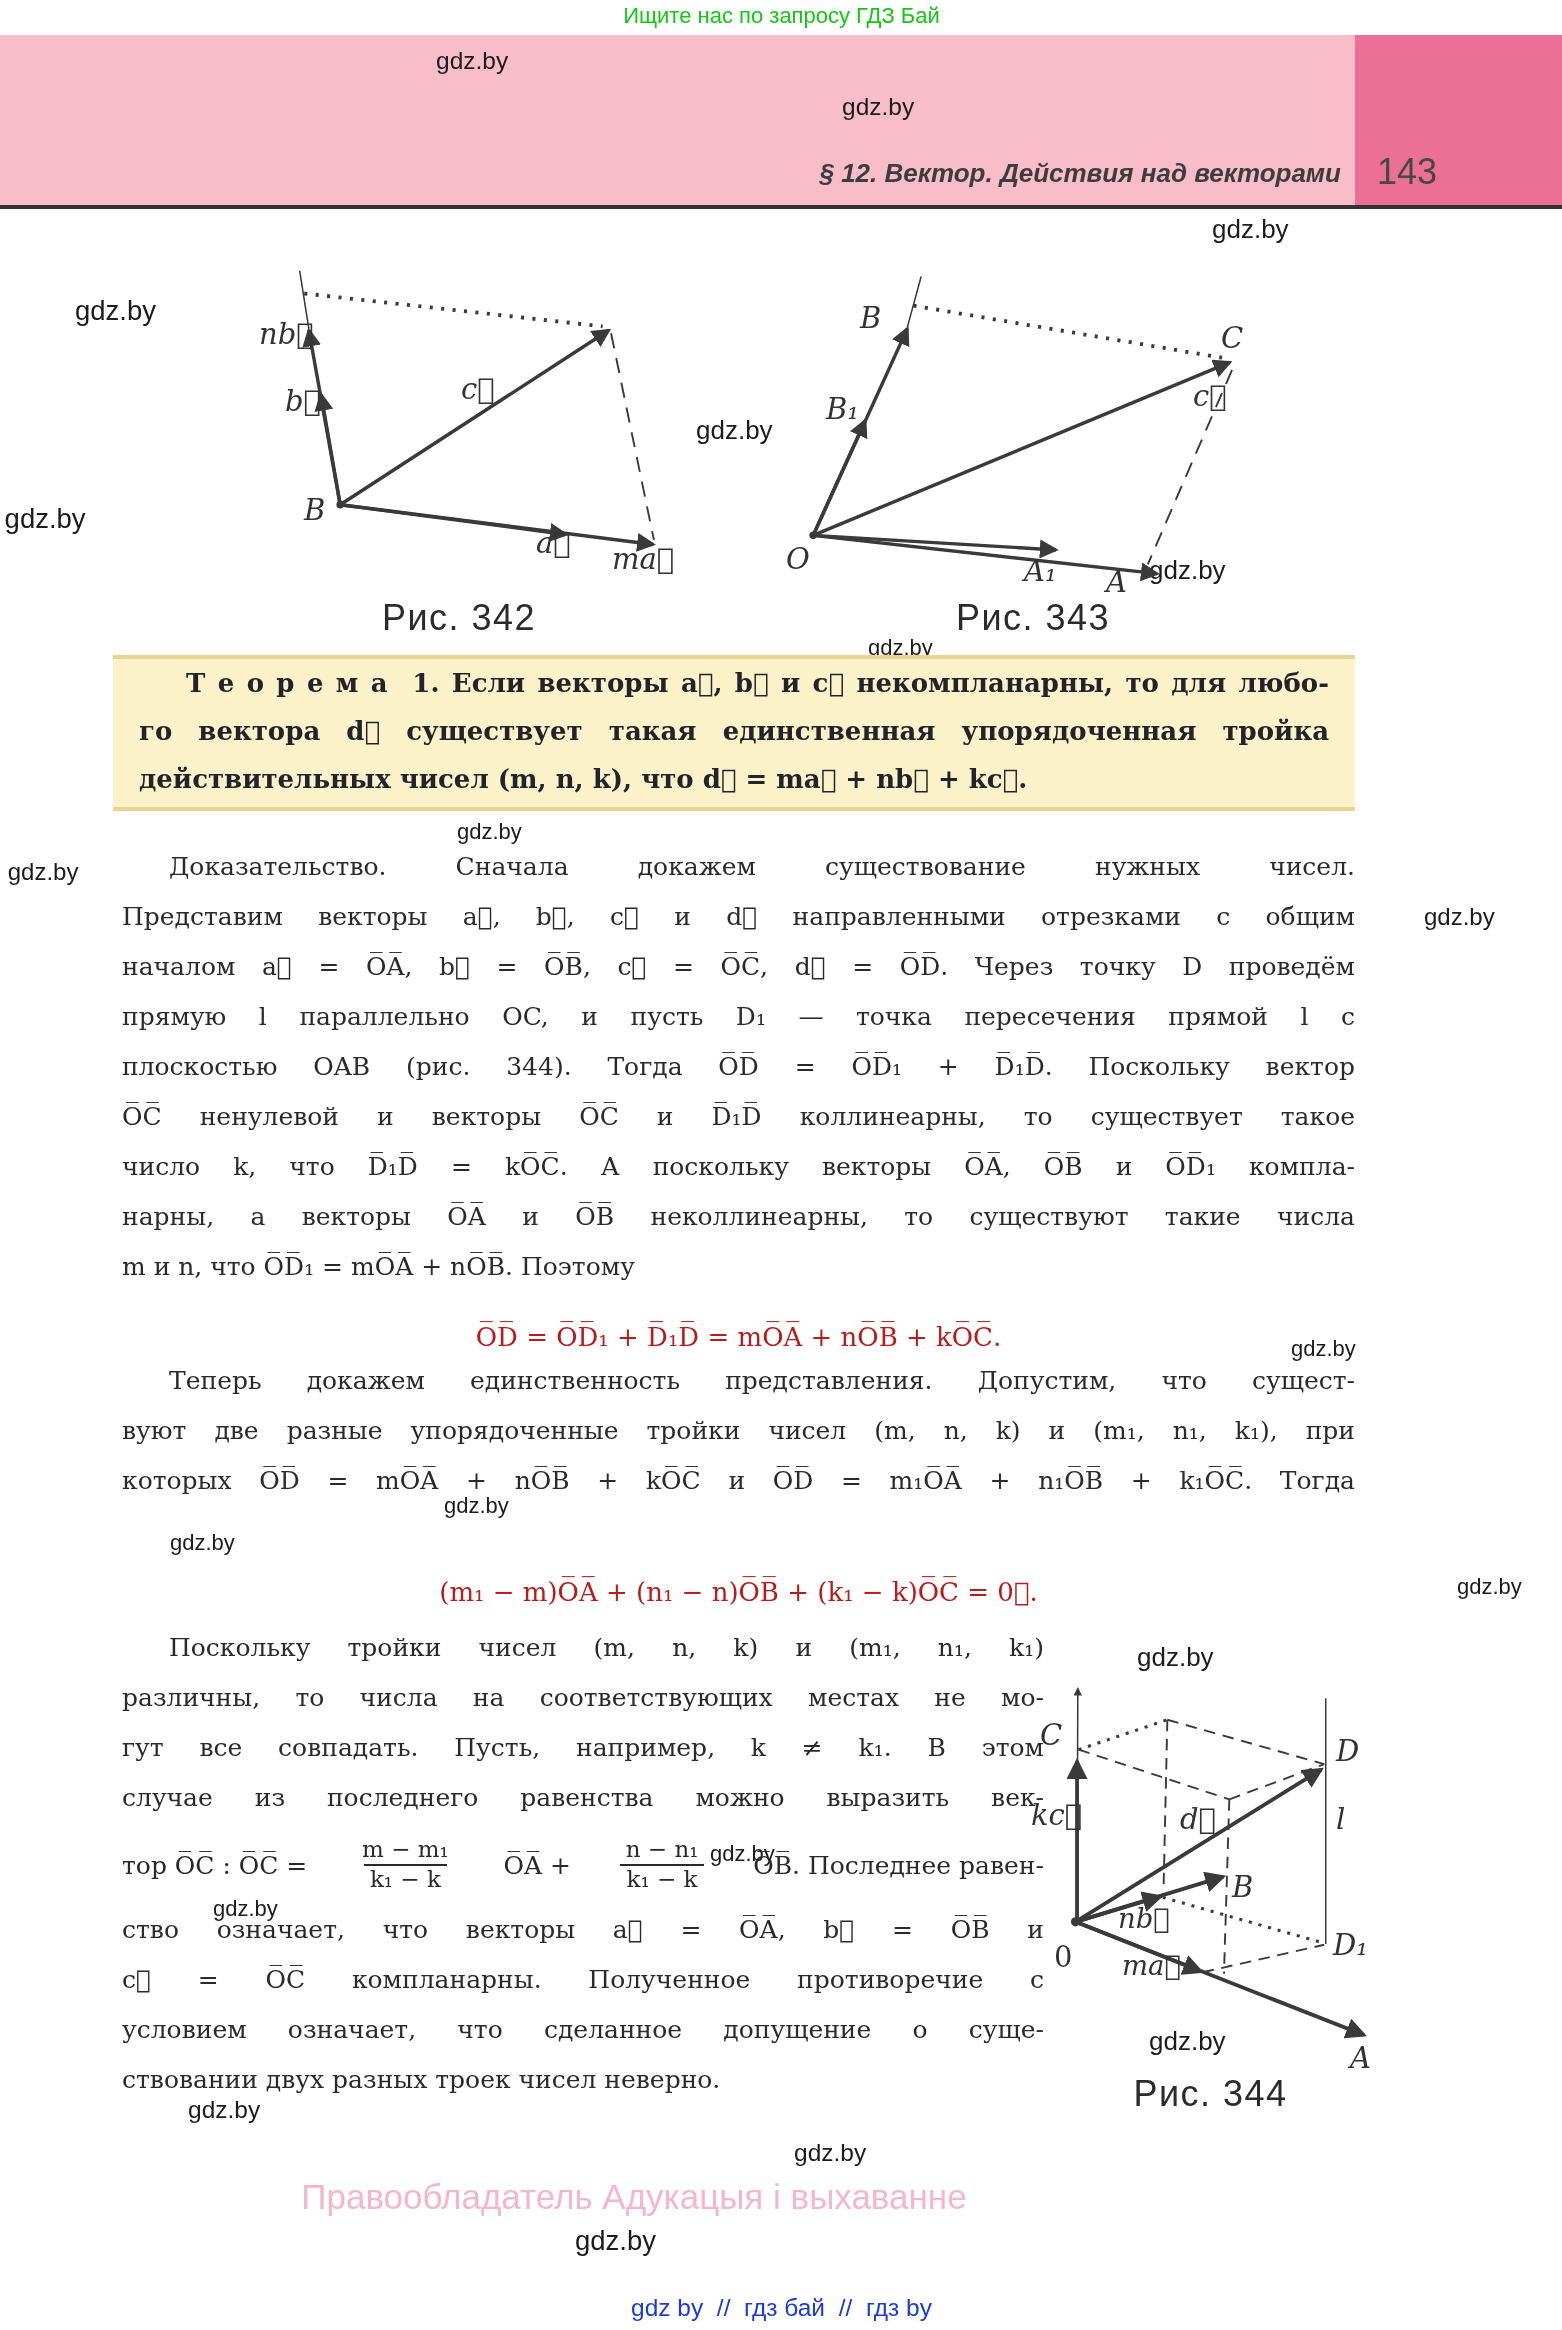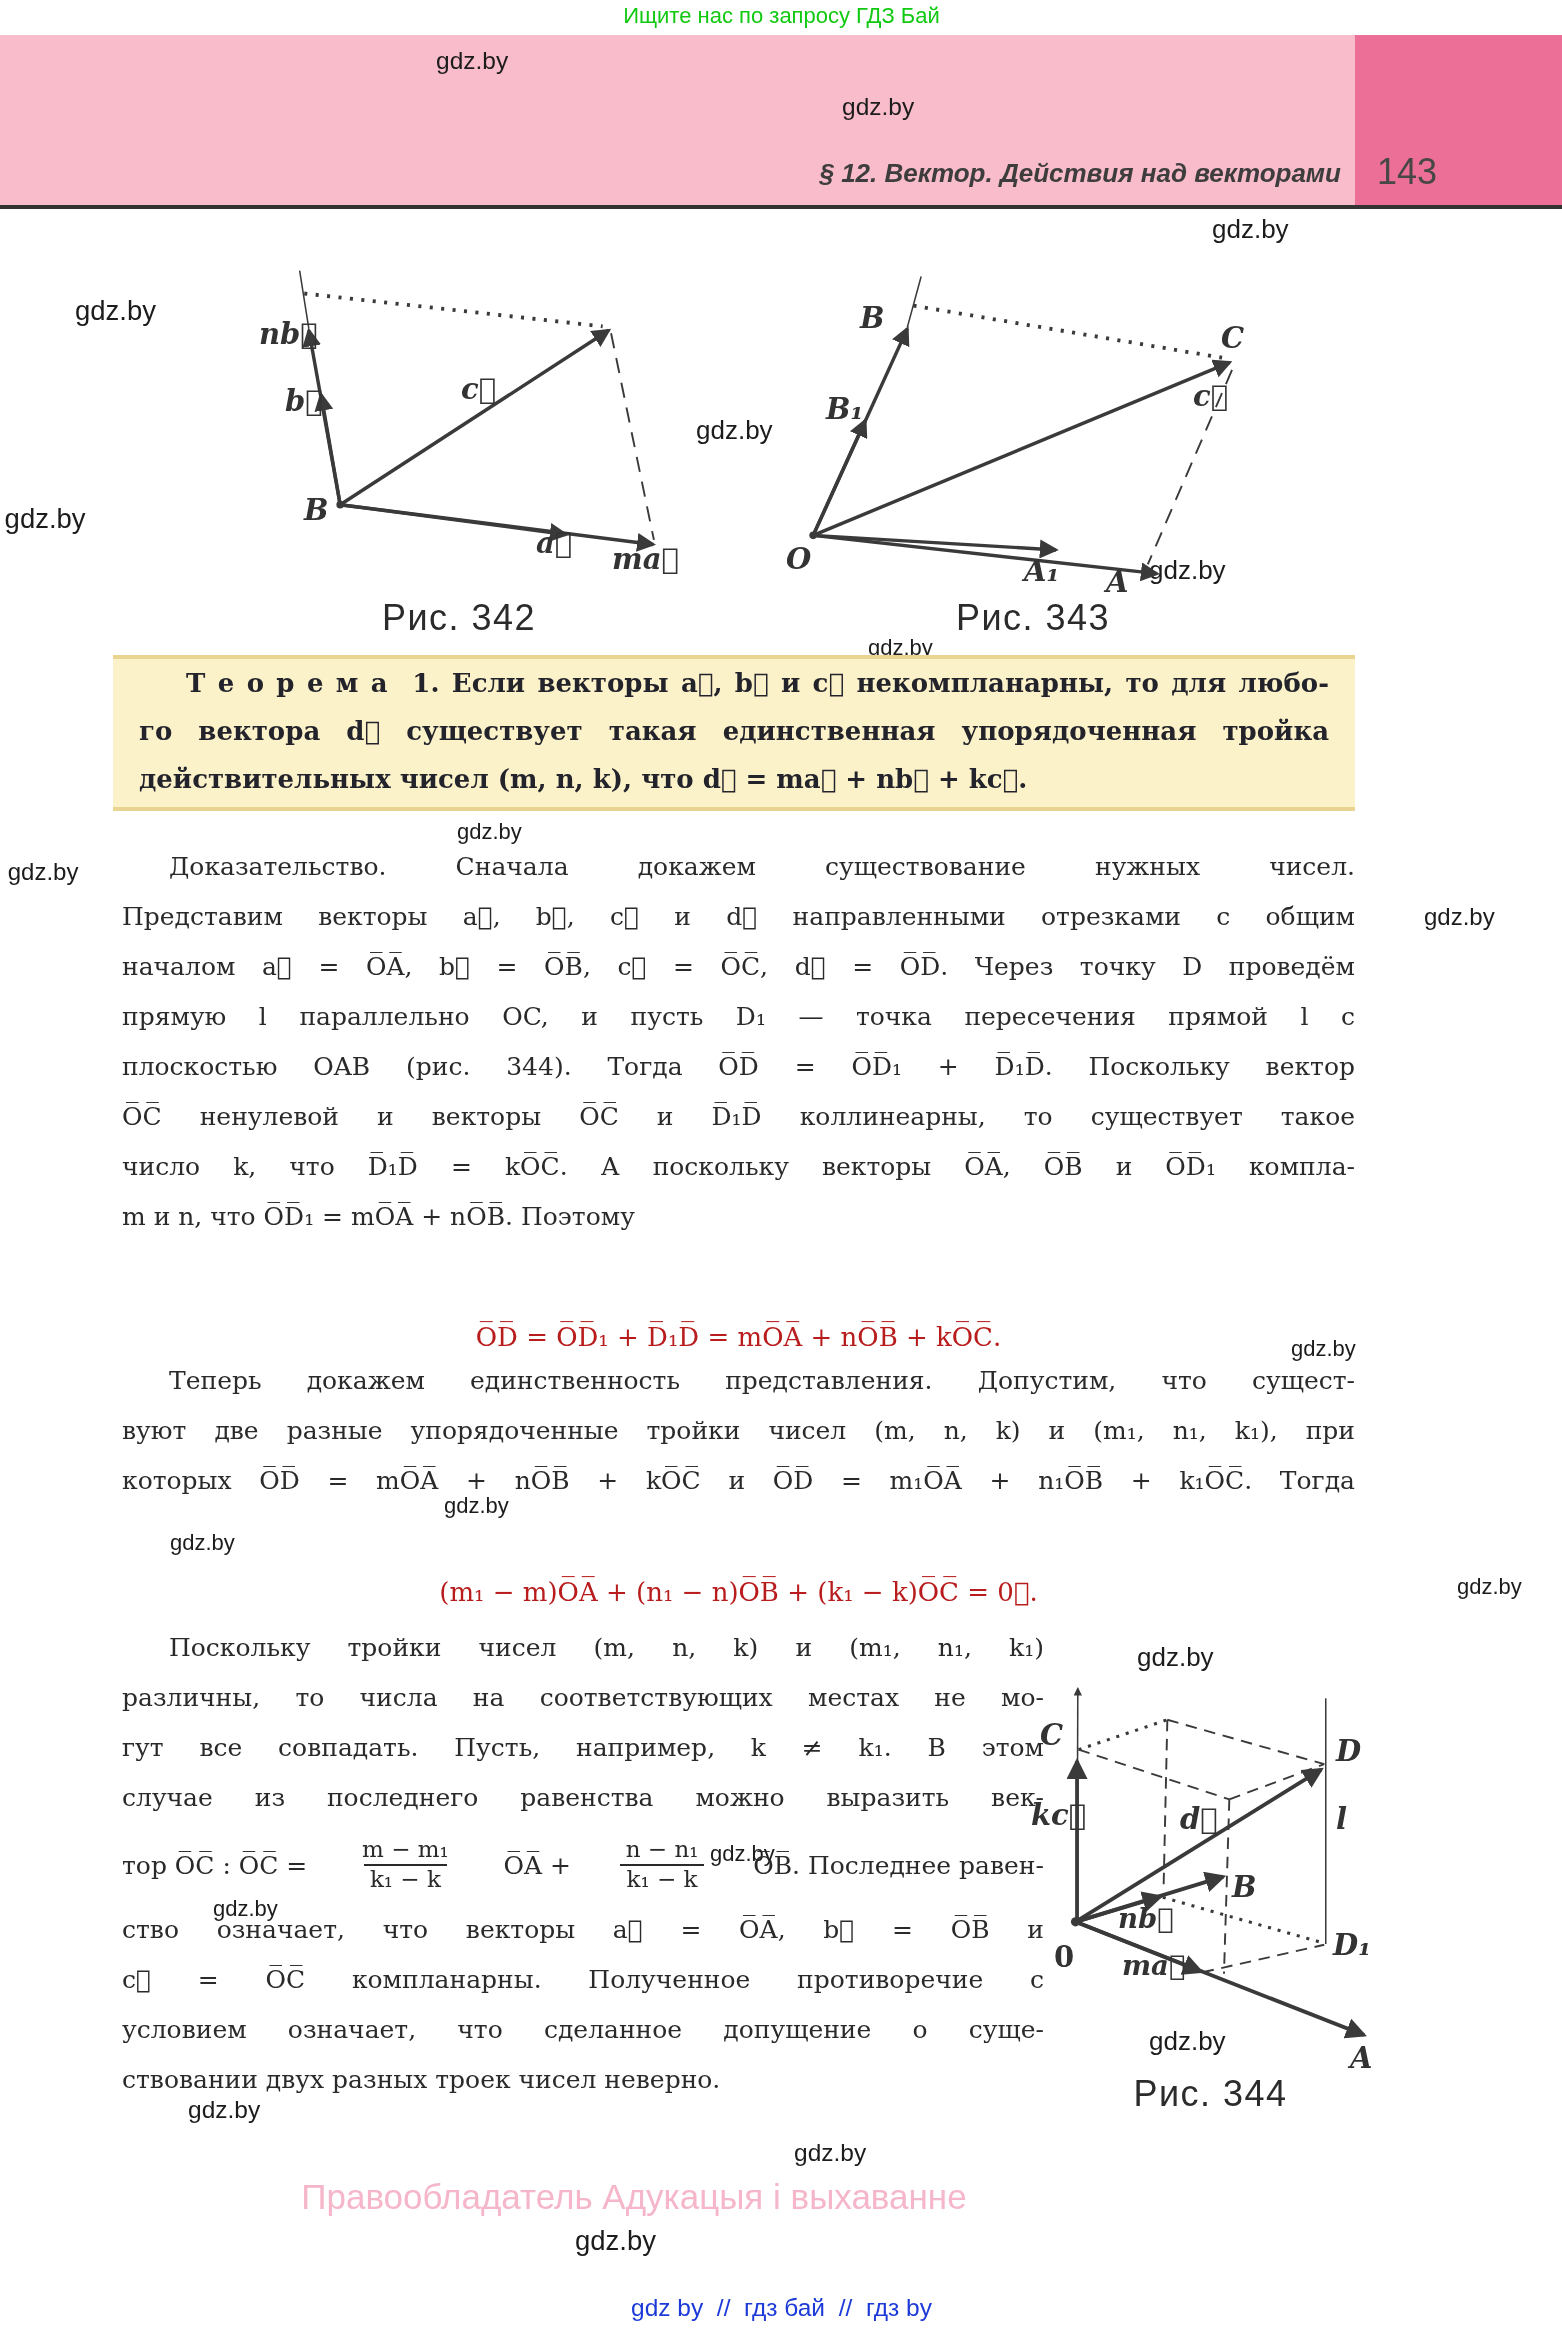--- a/index.html
+++ b/index.html
@@ -13,21 +13,21 @@
   .band{left:0;top:35px;width:1563px;height:170px;background:#f8bcca;}
   .pagebox{left:1355px;top:35px;width:208px;height:170px;background:#ec6f97;}
   .htitle{top:158px;right:222px;font-family:"Liberation Sans",sans-serif;font-style:italic;
           font-weight:700;font-size:26px;color:#3d3d3d;white-space:nowrap;}
   .pagenum{left:1377px;top:151px;font-family:"Liberation Sans",sans-serif;font-size:36px;
            color:#474747;font-weight:500;}
   .rule{left:0;top:205px;width:1563px;height:3.8px;background:#333333;}
   
   .wm{position:absolute;font-family:"Liberation Sans",sans-serif;color:#1c1c1c;white-space:nowrap;}
   
-  .flabel{position:absolute;font-family:"DejaVu Serif",serif;font-style:italic;font-weight:700;
+  .flabel{position:absolute;font-family:"DejaVu Serif",serif;font-style:italic;font-weight:400;
           font-size:29px;color:#333;white-space:nowrap;}
   .upright{font-style:normal;}
   .fcap{position:absolute;font-family:"Liberation Sans",sans-serif;font-size:36px;color:#2b2b2b;
         letter-spacing:1.5px;text-align:center;}
   svg{position:absolute;overflow:visible;}
   
   .theorem{left:113px;top:655px;width:1242px;height:156px;background:#fcf2ca;
            border-top:4.6px solid #e9d492;border-bottom:4.6px solid #e9d492;box-sizing:border-box;}
   .theorem .tline{margin:0 26px;font-size:26px;font-weight:700;color:#23232b;line-height:48px;
                   text-align:justify;text-align-last:justify;}
@@ -144,20 +144,21 @@
   </div>
 
   <div class="para" style="left:122px;top:842px;width:1233px">
     <div class="bline ind">Доказательство. Сначала докажем существование нужных чисел.</div>
     <div class="bline">Представим векторы a⃗, b⃗, c⃗ и d⃗ направленными отрезками с общим</div>
     <div class="bline">началом a⃗ = O̅A̅, b⃗ = O̅B̅, c⃗ = O̅C̅, d⃗ = O̅D̅. Через точку D проведём</div>
     <div class="bline">прямую l параллельно OC, и пусть D₁ — точка пересечения прямой l с</div>
     <div class="bline">плоскостью OAB (рис. 344). Тогда O̅D̅ = O̅D̅₁ + D̅₁D̅. Поскольку вектор</div>
     <div class="bline">O̅C̅ ненулевой и векторы O̅C̅ и D̅₁D̅ коллинеарны, то существует такое</div>
     <div class="bline">число k, что D̅₁D̅ = kO̅C̅. А поскольку векторы O̅A̅, O̅B̅ и O̅D̅₁ компла-</div>
+    <div class="bline">нарны, а векторы O̅A̅ и O̅B̅ неколлинеарны, то существуют такие числа</div>
     <div class="bline plain">m и n, что O̅D̅₁ = mO̅A̅ + nO̅B̅. Поэтому</div>
   </div>
 
   <div class="eq" style="left:122px;top:1310px;width:1233px;line-height:54px">O̅D̅ = O̅D̅₁ + D̅₁D̅ = mO̅A̅ + nO̅B̅ + kO̅C̅.</div>
 
   <div class="para" style="left:122px;top:1356px;width:1233px">
     <div class="bline ind">Теперь докажем единственность представления. Допустим, что сущест-</div>
     <div class="bline">вуют две разные упорядоченные тройки чисел (m, n, k) и (m₁, n₁, k₁), при</div>
     <div class="bline">которых O̅D̅ = mO̅A̅ + nO̅B̅ + kO̅C̅ и O̅D̅ = m₁O̅A̅ + n₁O̅B̅ + k₁O̅C̅. Тогда</div>
   </div>

